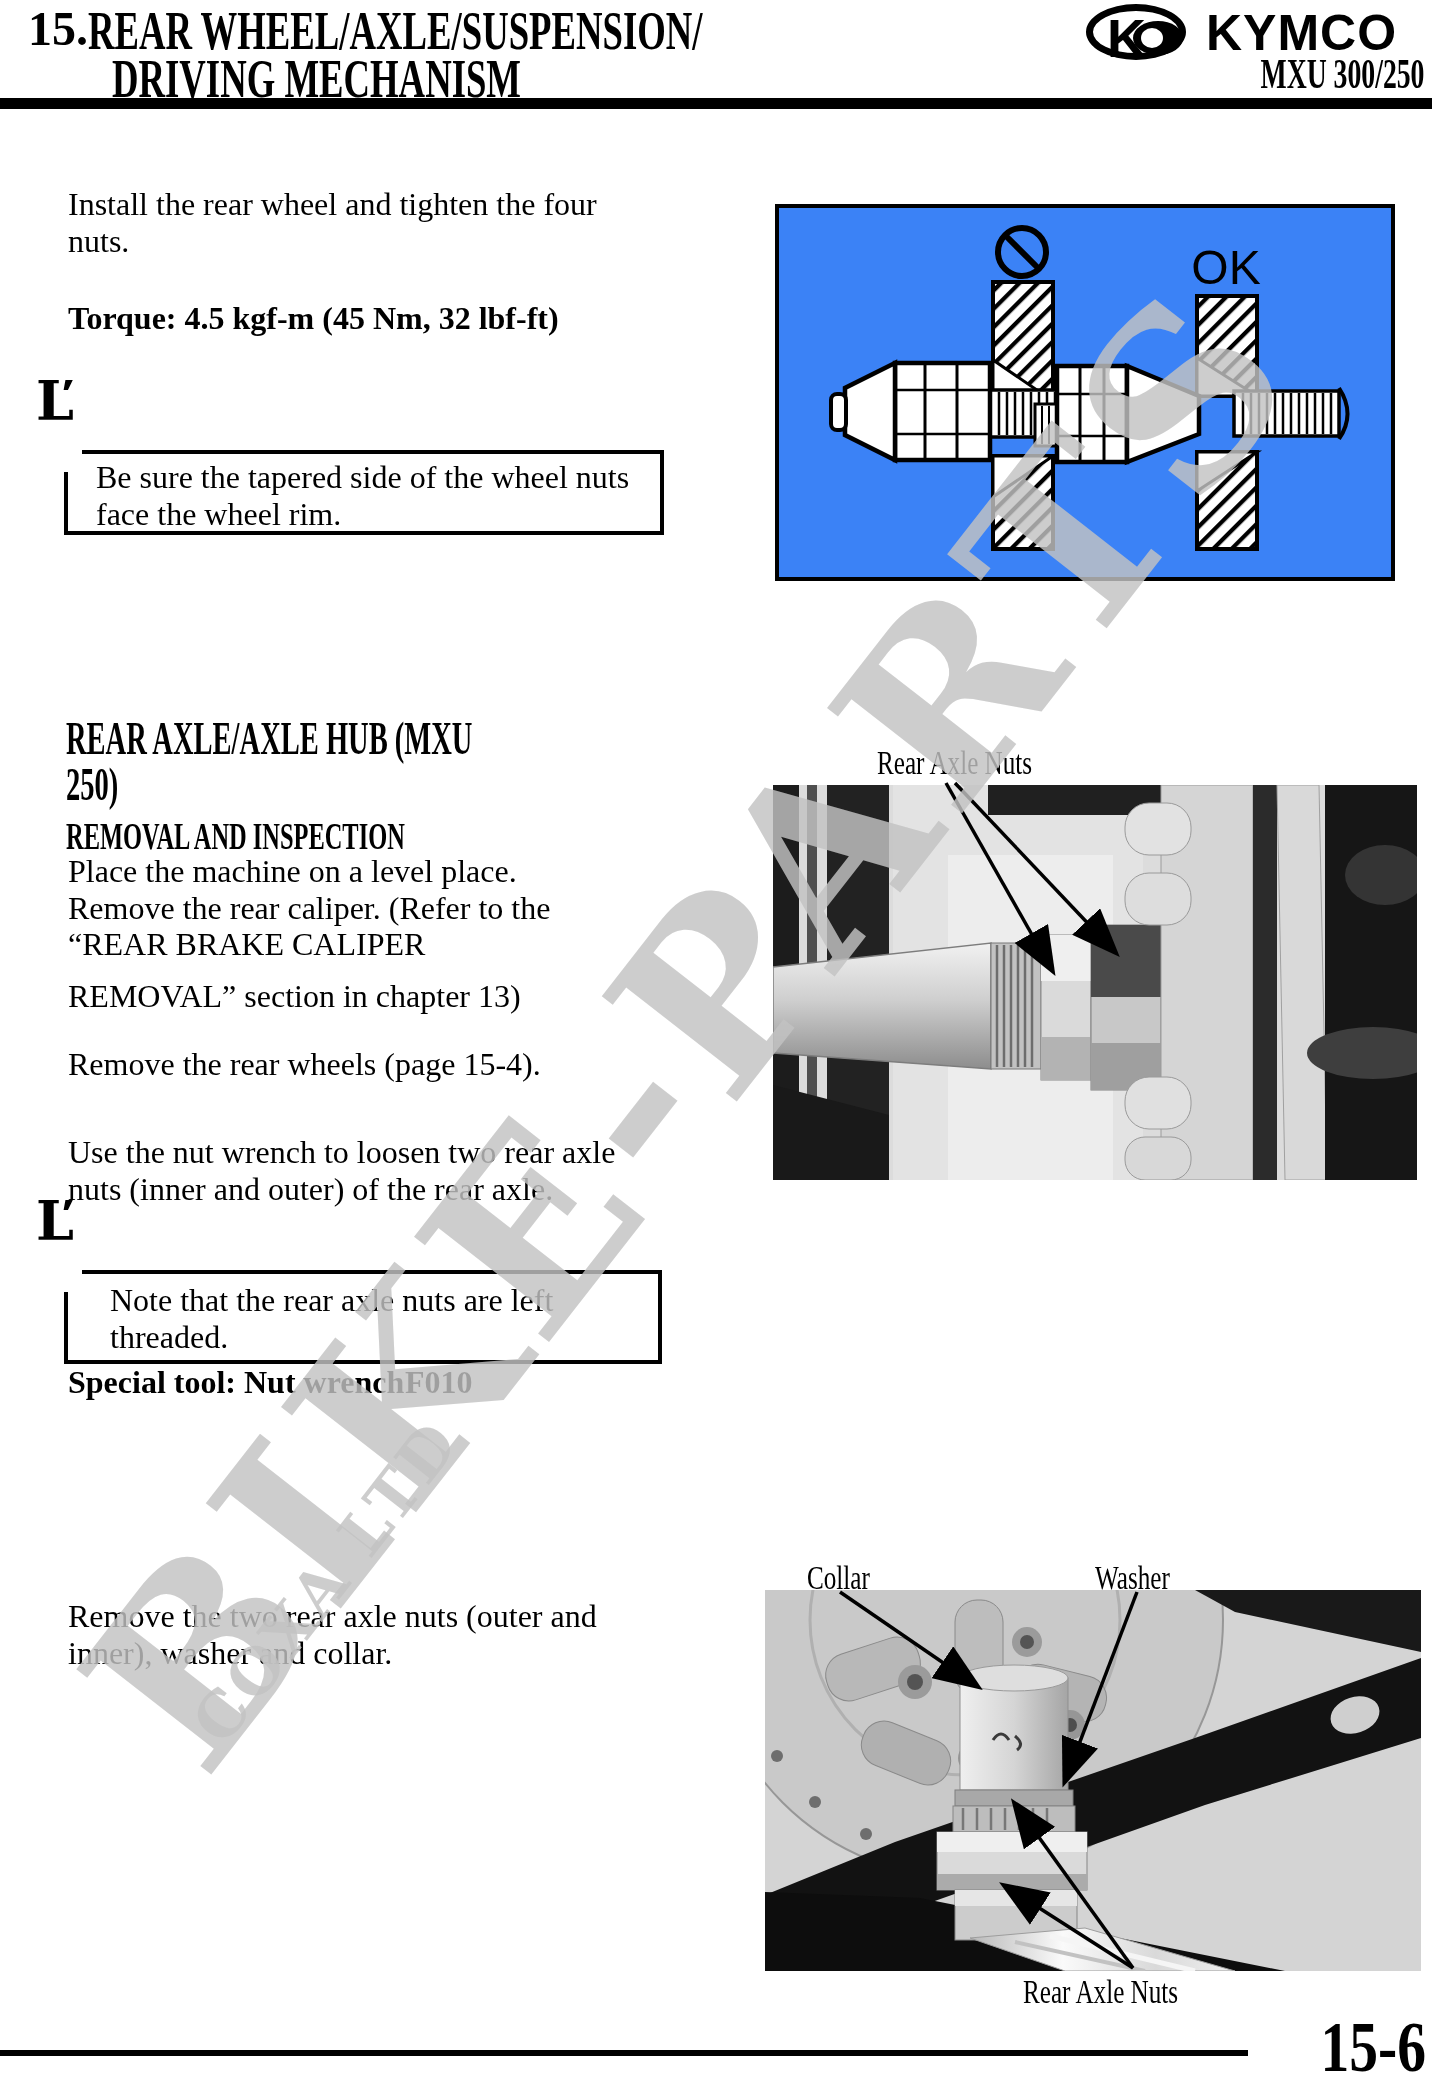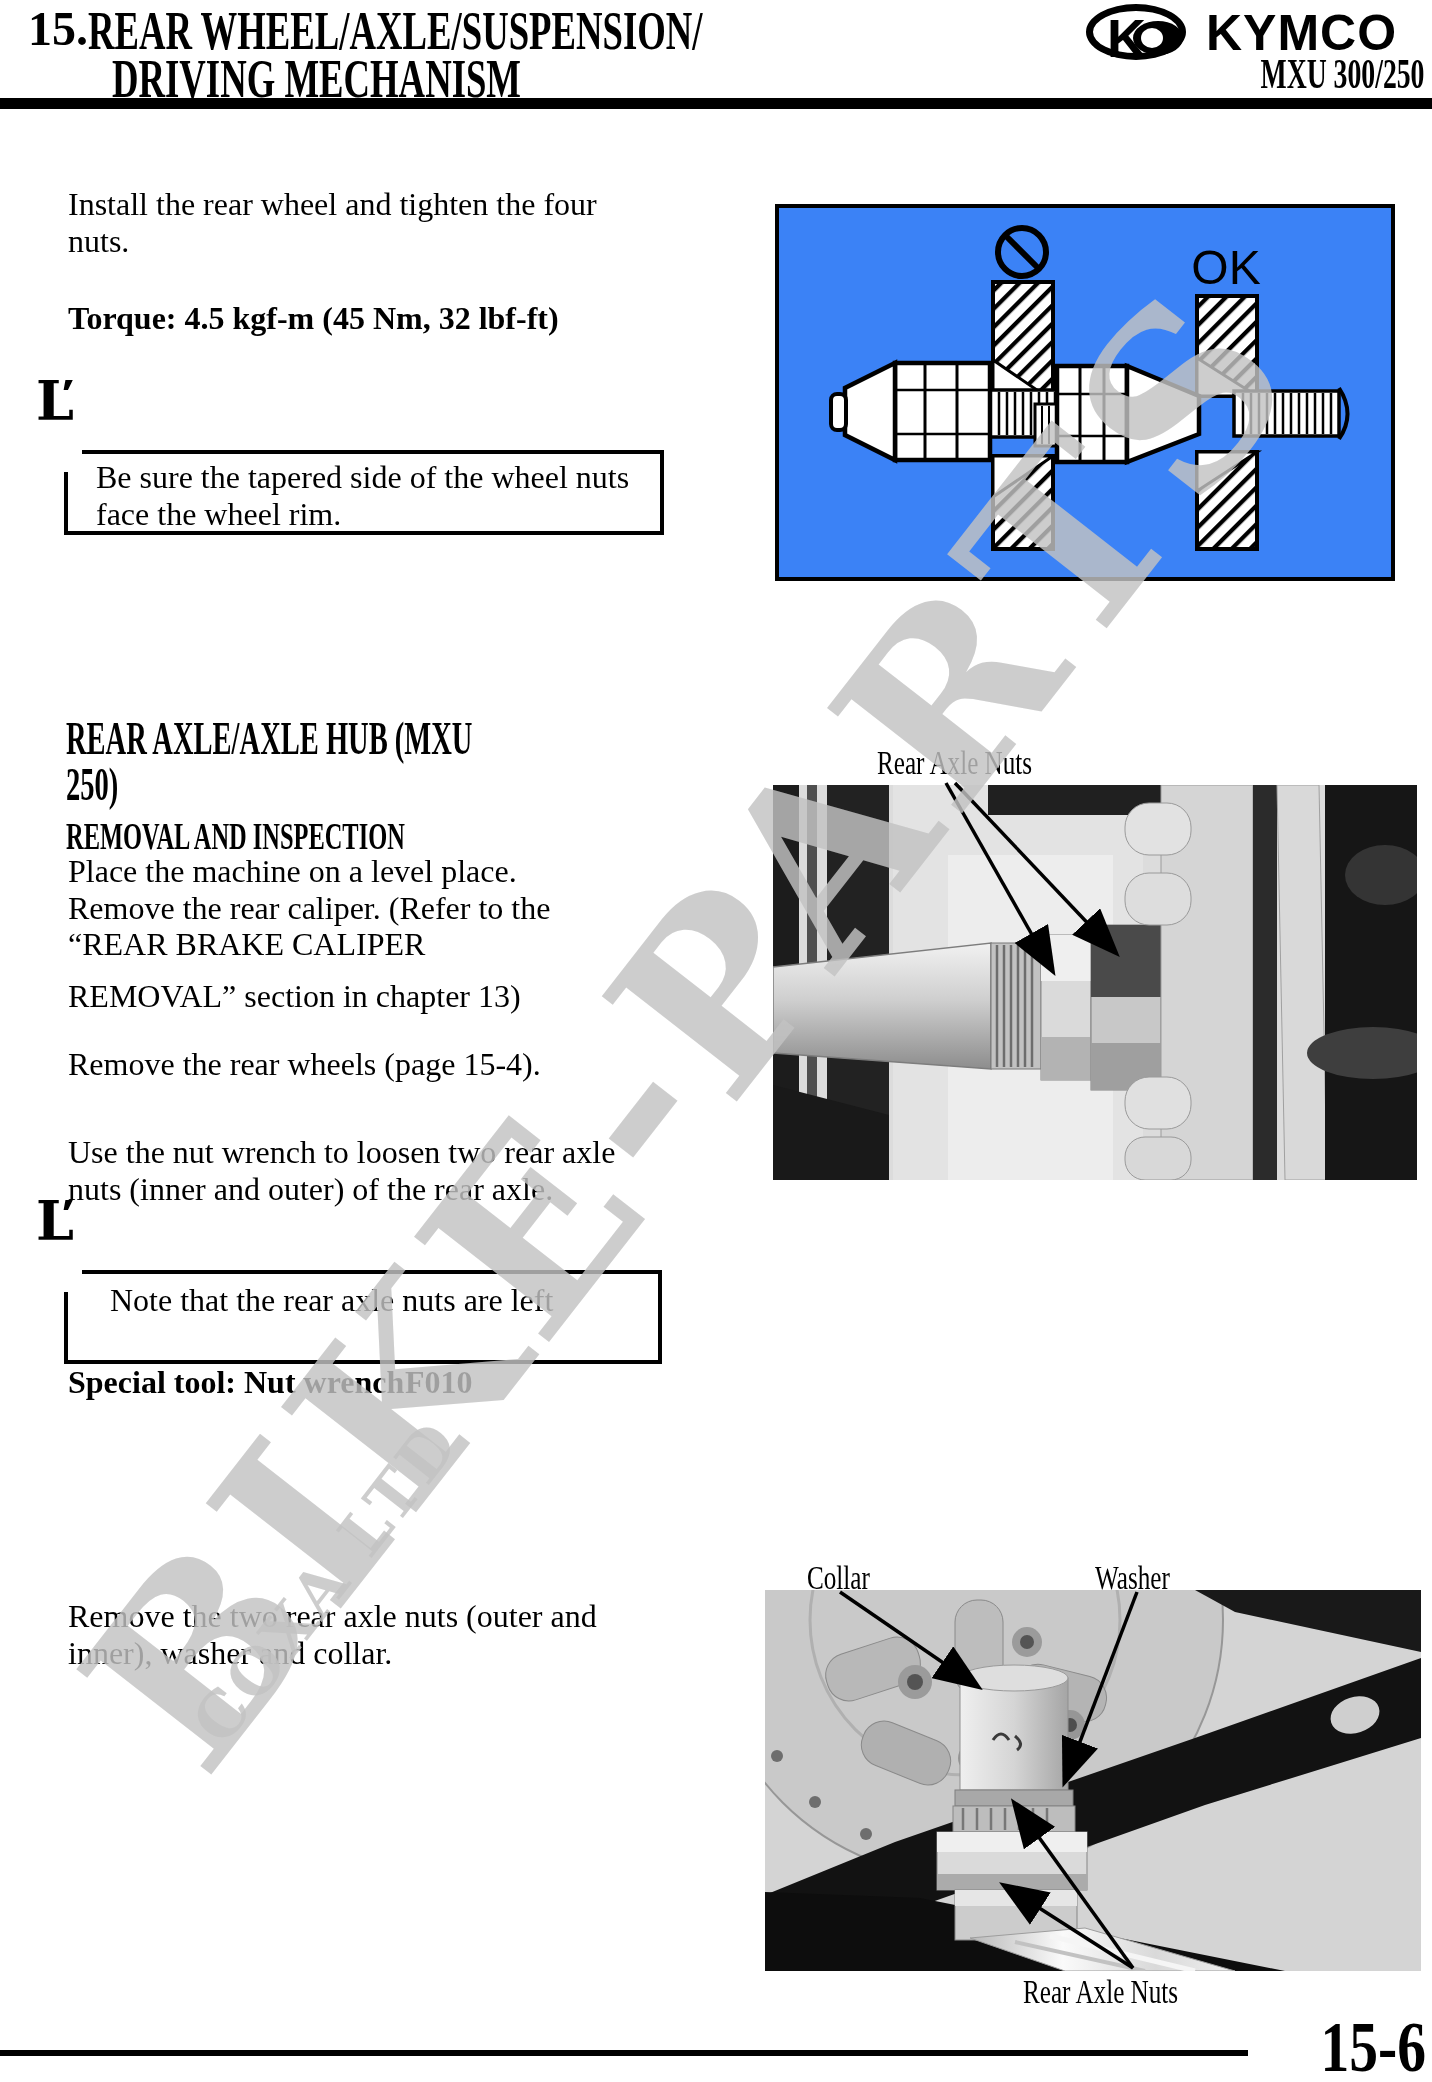--- a/index.html
+++ b/index.html
@@ -99,20 +99,21 @@
   </div>
 
   <div class="abs note-marker" style="left:36px;top:1194px;">Ľ</div>
   <div class="nbox" style="left:64px;top:1222px;width:598px;height:94px;">
     <div class="bt"></div>
       <div class="bl"></div>
     <div class="bb"></div>
       <div class="br"></div>
     <div class="abs body-text" style="left:46px;top:12px;">
       <div>Note that the rear axle nuts are left</div>
+      <div>threaded.</div>
     </div>
   </div>
 
   <div class="abs body-text bold" style="left:68px;top:1364px;width:560px;">
     <span>Special tool: Nut wrench</span>
     <span class="abs" style="left:337px;top:0;">F010</span>
   </div>
 
   <div class="abs body-text" style="left:68px;top:1598px;">
     <div>Remove the two rear axle nuts (outer and</div>

